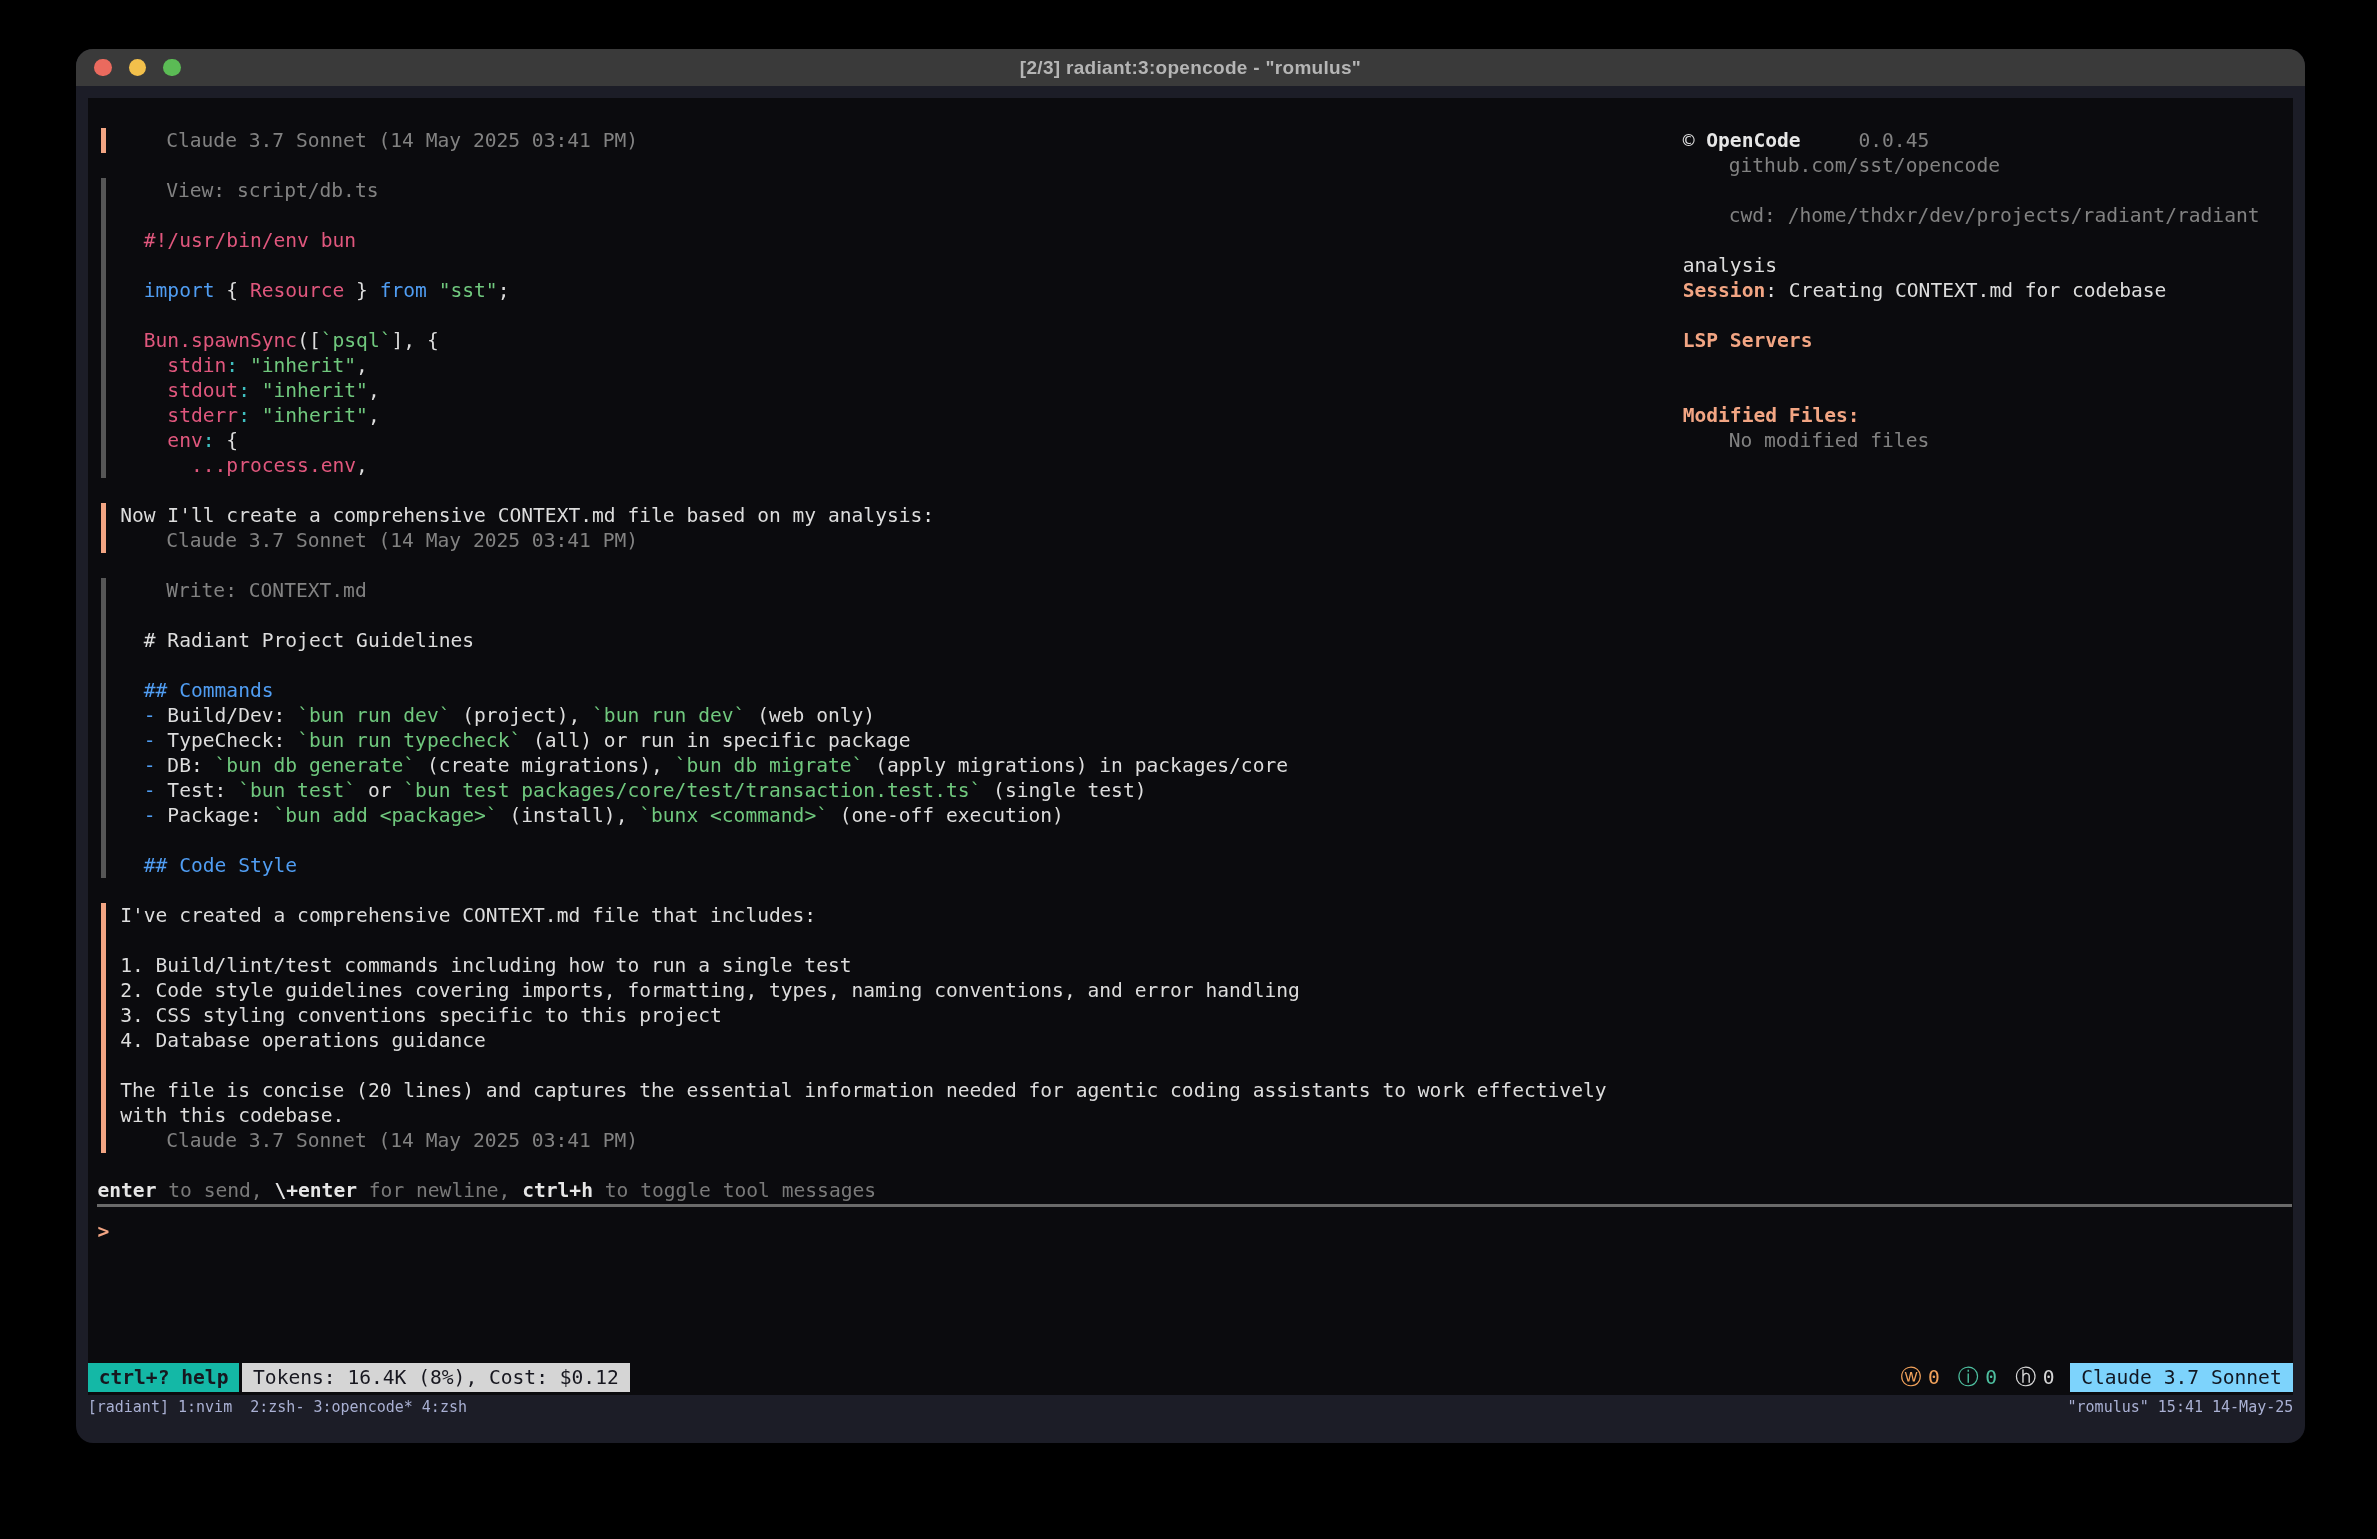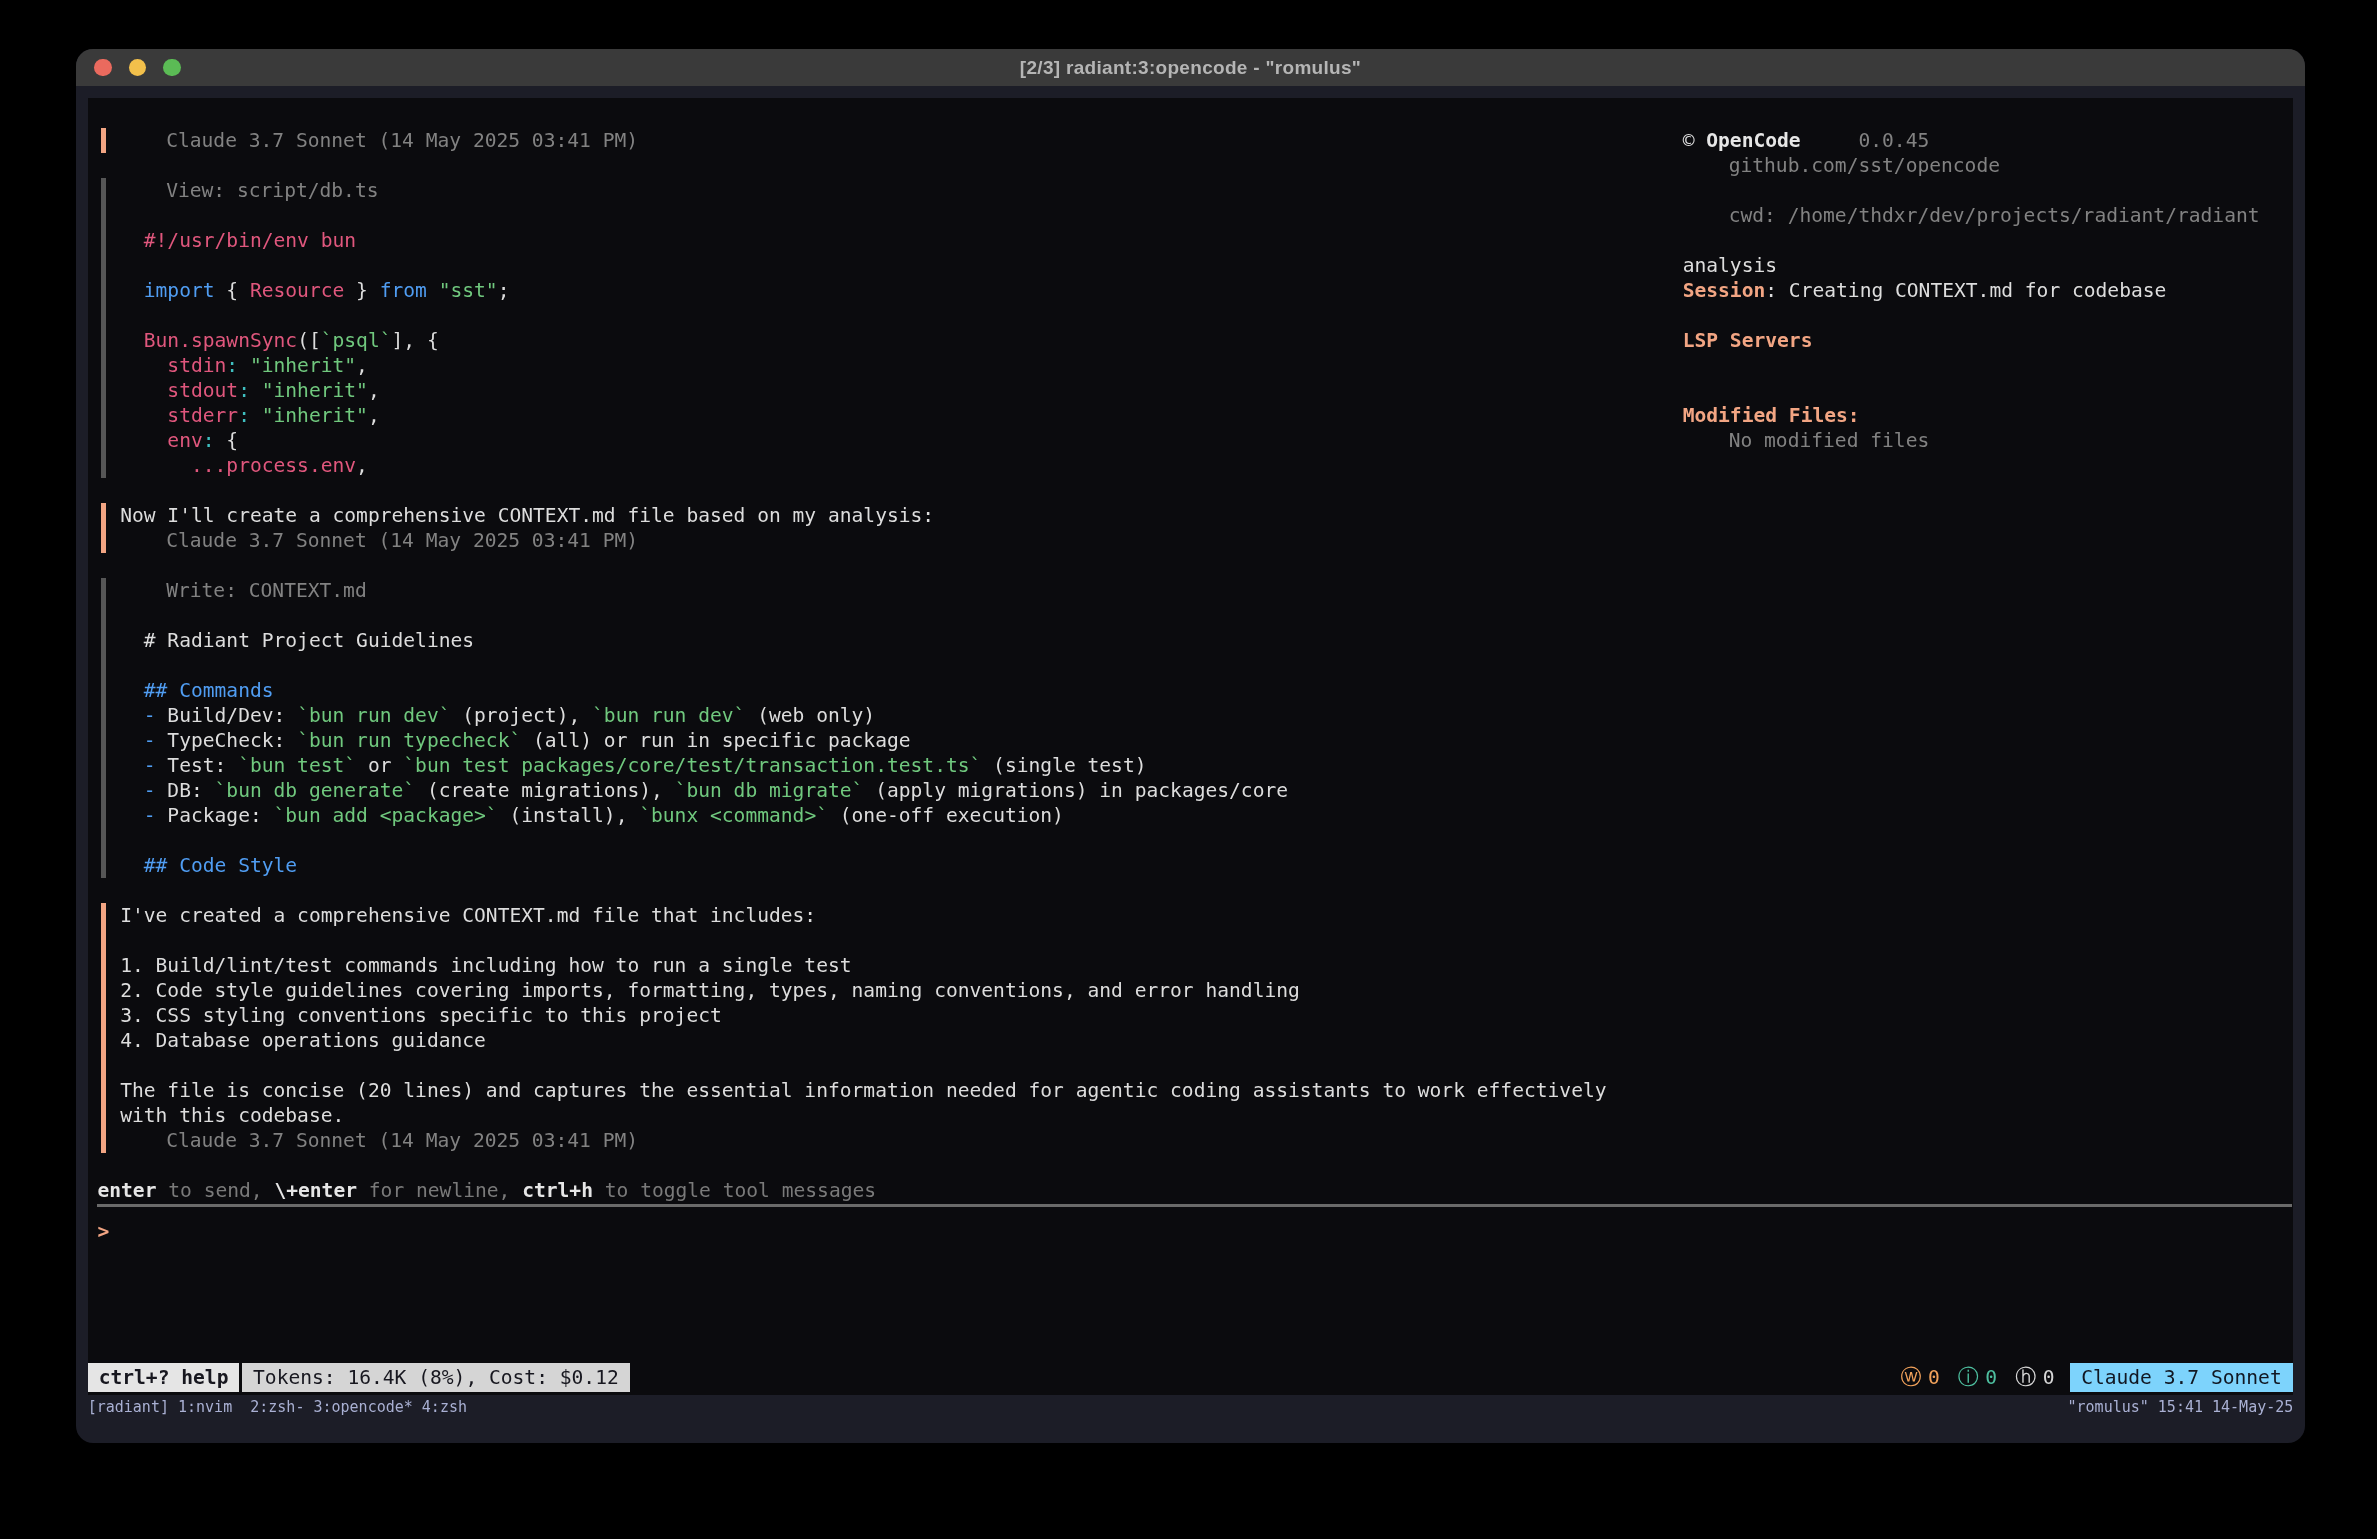--- a/index.html
+++ b/index.html
@@ -36,21 +36,21 @@
   .hint{margin-top:25px;}
   .divider{height:2.6px;background:#6a6a6a;margin-top:1.3px;}
   .promptline{margin-top:11.7px;height:25px;line-height:25px;display:flex;align-items:center;}
   .prompt-marker{color:#f2a583;font-weight:bold;white-space:pre;}
   .prompt-input{flex:1;height:25px;}
 
   .sidebar{position:absolute;left:1595px;top:30px;width:611px;}
 
   .statusbar{position:absolute;left:0;right:0;bottom:3.3px;height:29px;display:flex;align-items:stretch;}
   .chip{display:flex;align-items:center;padding:0 11px;white-space:pre;font-size:19.6px;}
-  .chip.help{background:#e5e5e5;color:#17171f;font-weight:bold;margin-right:2.6px;}
+  .chip.help{background:#14b8a6;color:#17171f;font-weight:bold;margin-right:2.6px;}
   .chip.tokens{background:#d5d5d5;color:#17171f;}
   .sb-spacer{flex:1;}
   .stats{display:flex;align-items:center;gap:9px;margin-right:15.7px;white-space:pre;}
   .stat{display:flex;align-items:center;gap:6.5px;margin-left:9px;}
   .stat .ic{font-size:21px;}
   .st-warn{color:#f2a25b;}
   .st-info{color:#4ec0a0;}
   .st-hint{color:#d6d6d6;}
   .chip.model{background:#7dd3fc;color:#111722;}
 
@@ -96,22 +96,22 @@
           <div class="tline"><span class="c-dim">Claude 3.7 Sonnet (14 May 2025 03:41 PM)</span></div>
         </div>
       <div class="block gray">
           <div class="tline"><span class="c-dim">Write: CONTEXT.md</span></div>
           <div class="tline"> </div>
           <div class="tline"><span class="c-white">  # Radiant Project Guidelines</span></div>
           <div class="tline"> </div>
           <div class="tline"><span class="c-blue">  ## Commands</span></div>
           <div class="tline"><span class="c-blue">  -</span><span class="c-white"> Build/Dev: </span><span class="c-green">`bun run dev`</span><span class="c-white"> (project), </span><span class="c-green">`bun run dev`</span><span class="c-white"> (web only)</span></div>
           <div class="tline"><span class="c-blue">  -</span><span class="c-white"> TypeCheck: </span><span class="c-green">`bun run typecheck`</span><span class="c-white"> (all) or run in specific package</span></div>
+          <div class="tline"><span class="c-blue">  -</span><span class="c-white"> DB: </span><span class="c-green">`bun db generate`</span><span class="c-white"> (create migrations), </span><span class="c-green">`bun db migrate`</span><span class="c-white"> (apply migrations) in packages/core</span></div>
           <div class="tline"><span class="c-blue">  -</span><span class="c-white"> Test: </span><span class="c-green">`bun test`</span><span class="c-white"> or </span><span class="c-green">`bun test packages/core/test/transaction.test.ts`</span><span class="c-white"> (single test)</span></div>
-          <div class="tline"><span class="c-blue">  -</span><span class="c-white"> DB: </span><span class="c-green">`bun db generate`</span><span class="c-white"> (create migrations), </span><span class="c-green">`bun db migrate`</span><span class="c-white"> (apply migrations) in packages/core</span></div>
           <div class="tline"><span class="c-blue">  -</span><span class="c-white"> Package: </span><span class="c-green">`bun add &lt;package&gt;`</span><span class="c-white"> (install), </span><span class="c-green">`bunx &lt;command&gt;`</span><span class="c-white"> (one-off execution)</span></div>
           <div class="tline"> </div>
           <div class="tline"><span class="c-blue">  ## Code Style</span></div>
         </div>
       <div class="block orange">
           <div class="tline"><span class="c-white">I've created a comprehensive CONTEXT.md file that includes:</span></div>
           <div class="tline"> </div>
           <div class="tline"><span class="c-white">1. Build/lint/test commands including how to run a single test</span></div>
           <div class="tline"><span class="c-white">2. Code style guidelines covering imports, formatting, types, naming conventions, and error handling</span></div>
           <div class="tline"><span class="c-white">3. CSS styling conventions specific to this project</span></div>

